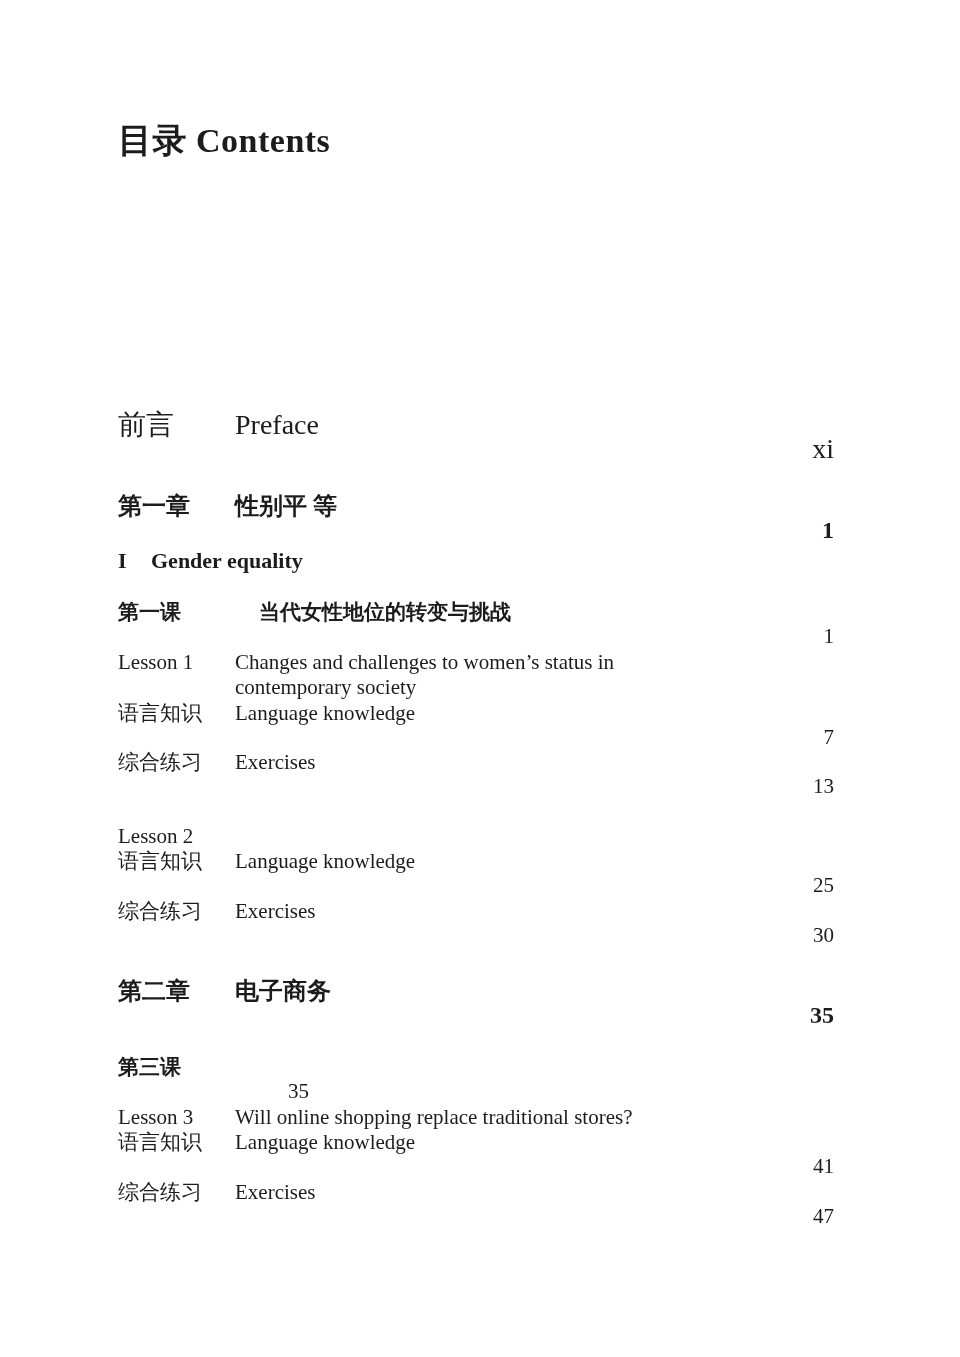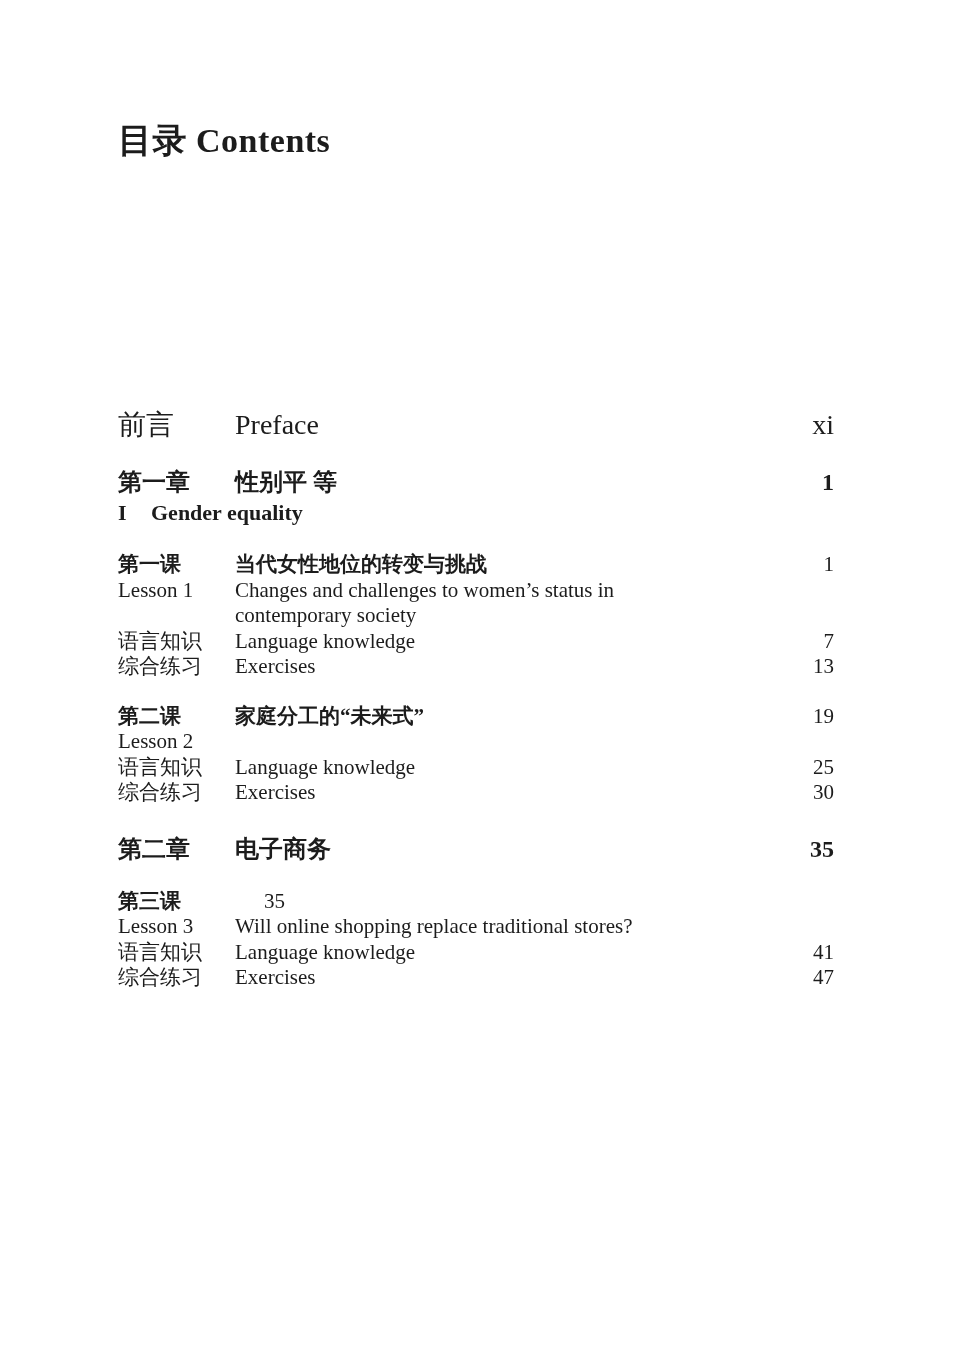--- a/index.html
+++ b/index.html
@@ -27,40 +27,40 @@
   }
   .front-matter { margin-top: 249px; }
   .fm-row {
     display: flex;
     font-size: 28px;
     line-height: 28px;
     margin-bottom: 15px;
   }
   .col-label { flex: 0 0 117px; }
   .col-title { flex: 1 1 auto; white-space: nowrap; }
-  .col-page { flex: 0 0 auto; min-width: 42px; text-align: right; margin-left: 8px; }
+  .col-page { flex: 0 0 auto; min-width: 42px; text-align: right; margin-left: 8px; margin-top: 24px; }
 
   .chapter { margin-top: 28px; }
   .ch-head-cn {
     display: flex;
     font-weight: bold;
     font-size: 24px;
     line-height: 31px;
   }
   .ch-head-en {
     display: flex;
     font-weight: bold;
     font-size: 22px;
     line-height: 30px;
   }
   .ch-numeral { flex: 0 0 33px; }
 
   .lesson { margin-top: 24px; font-size: 21px; line-height: 25.5px; }
   .lesson-row { display: flex; }
-  .lesson-row.cn { font-weight: bold; }
+  .lesson-row.cn { font-weight: bold; gap: 24px; }
   .lesson-row.cn .col-page { font-weight: normal; }
   .section-row { display: flex; }
 </style>
 </head>
 <body>
 
 <div class="page">
   <div class="content">
 
     <h1 class="doc-title">目录 Contents</h1>
@@ -104,25 +104,20 @@
           <span class="col-page">7</span>
         </div>
         <div class="section-row">
           <span class="col-label">综合练习</span>
           <span class="col-title">Exercises</span>
           <span class="col-page">13</span>
         </div>
       </div>
 
       <div class="lesson">
-        <div class="lesson-row cn">
-          <span class="col-label">第二课</span>
-          <span class="col-title">家庭分工的“未来式”</span>
-          <span class="col-page">19</span>
-        </div>
         <div class="lesson-row">
           <span class="col-label">Lesson 2</span>
         </div>
         <div class="section-row">
           <span class="col-label">语言知识</span>
           <span class="col-title">Language knowledge</span>
           <span class="col-page">25</span>
         </div>
         <div class="section-row">
           <span class="col-label">综合练习</span>

